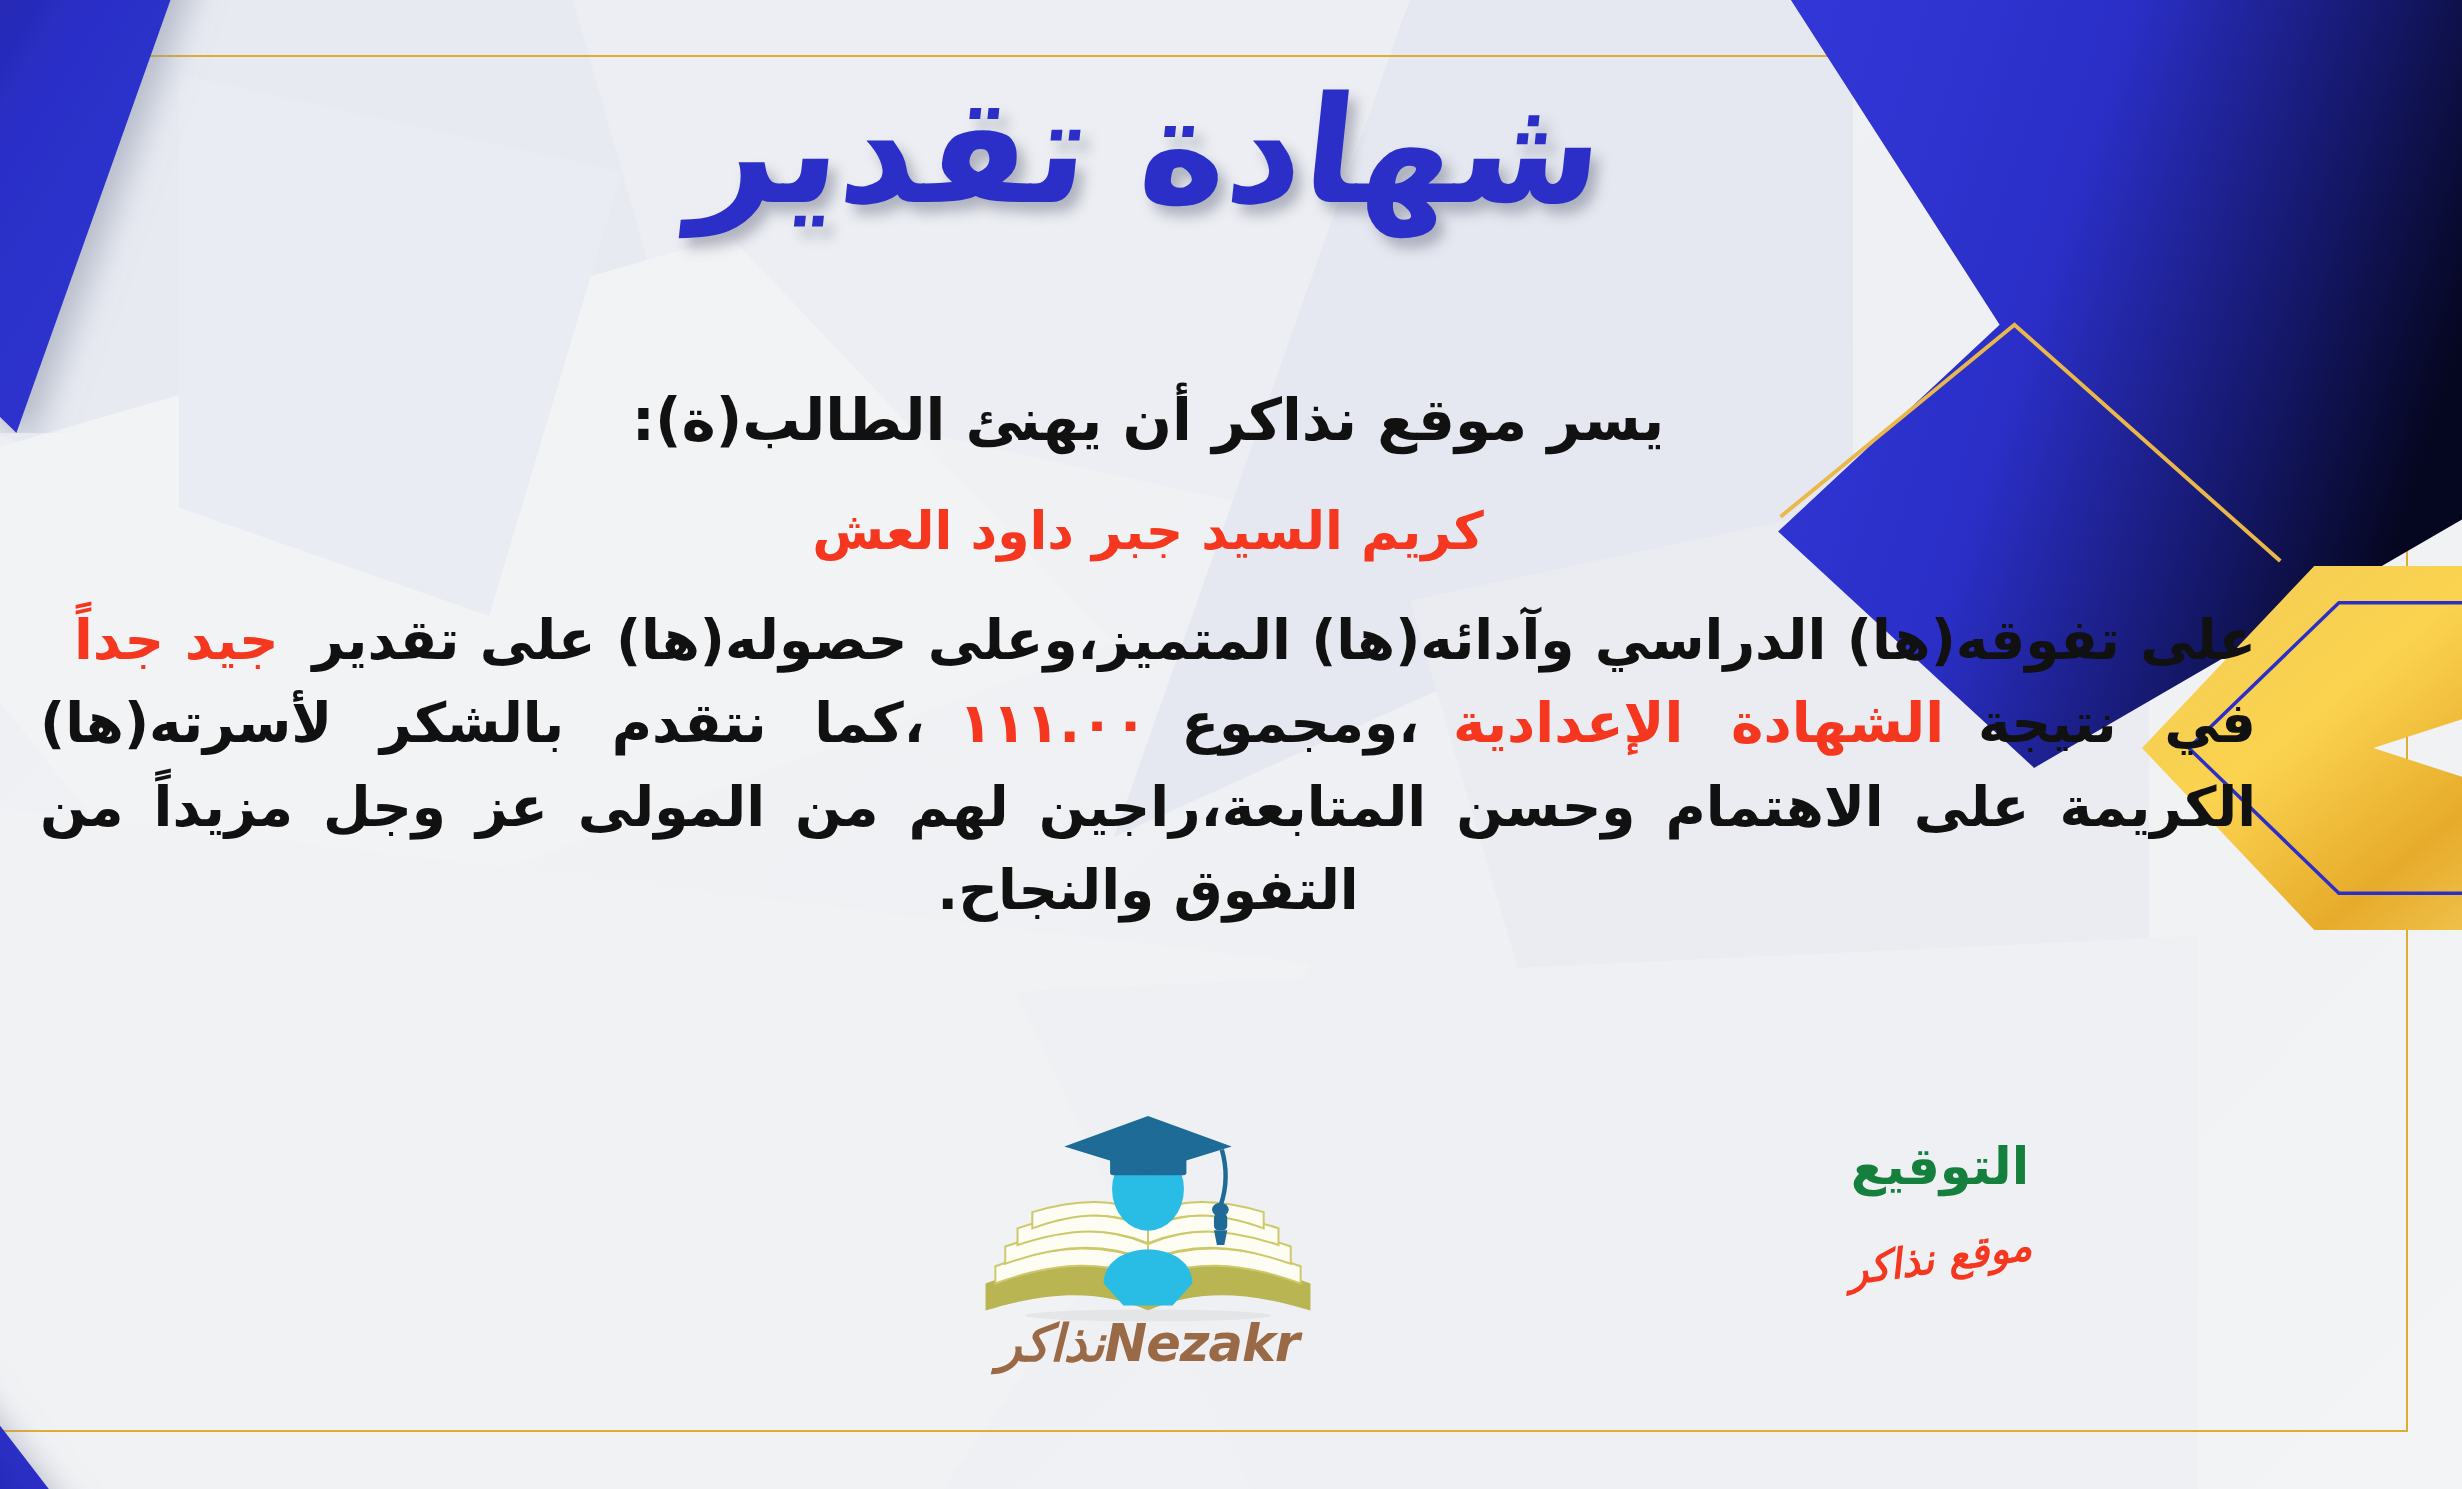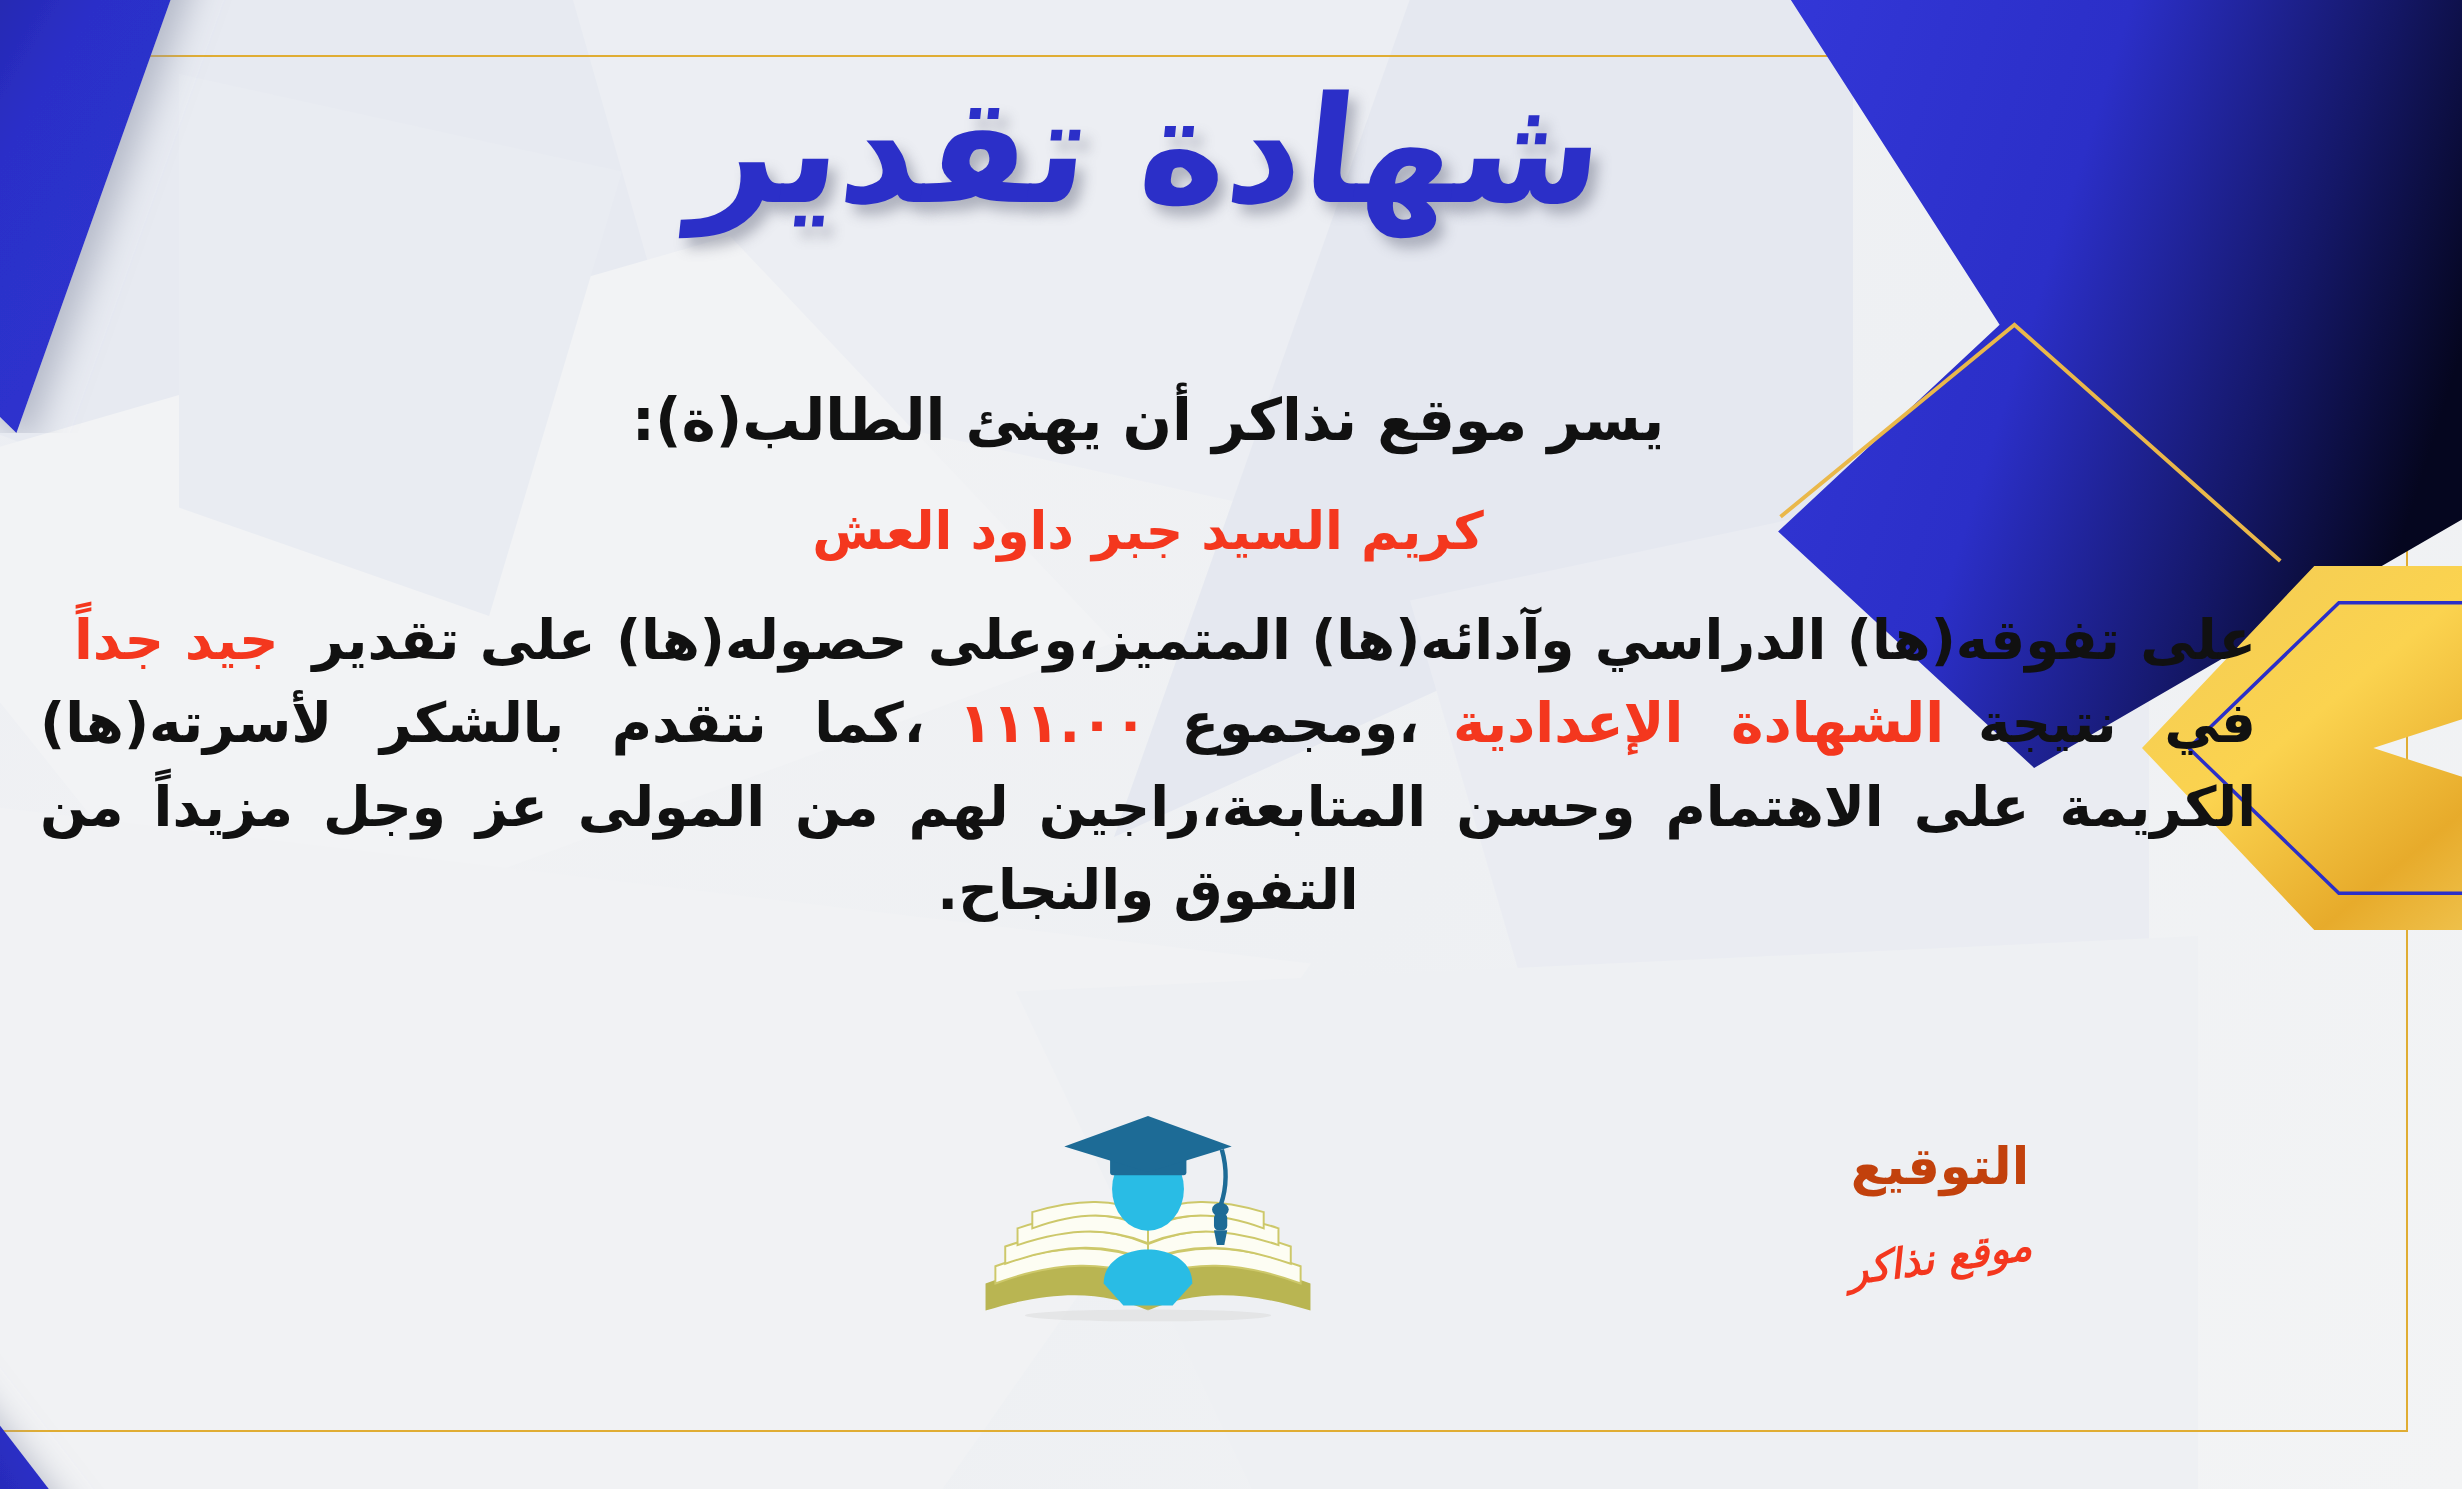--- a/index.html
+++ b/index.html
@@ -160,21 +160,21 @@
   .sign-block {
     position: absolute;
     right: 315px;
     top: 29.5px;
     text-align: center;
     width: 256px;
   }
   .sign-label {
     font-size: 51px;
     font-weight: bold;
-    color: #c2410c;
+    color: #15803d;
     line-height: 1;
   }
   .sign-mark {
     margin-top: 42px;
     font-size: 41px;
     color: #f4371e;
     font-family: "DejaVu Serif", "Liberation Serif", serif;
     font-style: italic;
     font-weight: bold;
     transform: rotate(-8deg);
@@ -333,18 +333,19 @@
         <rect x="313" y="72" width="155" height="58" rx="6" fill="#1d6b96"></rect>
         <rect x="313" y="72" width="155" height="18" rx="5" fill="#f2f5f7"></rect>
 
         <polygon points="390,10 560,72 390,124 220,72" fill="#1d6b96"></polygon>
 
         <path d="M540 78 C 552 120, 548 160, 538 190" stroke="#1d6b96" stroke-width="9" fill="none"></path>
         <ellipse cx="537" cy="200" rx="17" ry="14" fill="#1d6b96"></ellipse>
         <rect x="524" y="208" width="27" height="34" rx="9" fill="#1d6b96"></rect>
         <path d="M524 242 L 551 242 L 545 272 L 530 272 Z" fill="#1d6b96"></path>
       </svg>
+      <div class="logo-text"><span>Nezakr</span><span>نذاكر</span></div>
     </div>
 
   </div>
 
 </div>
 
 
 </body></html>

